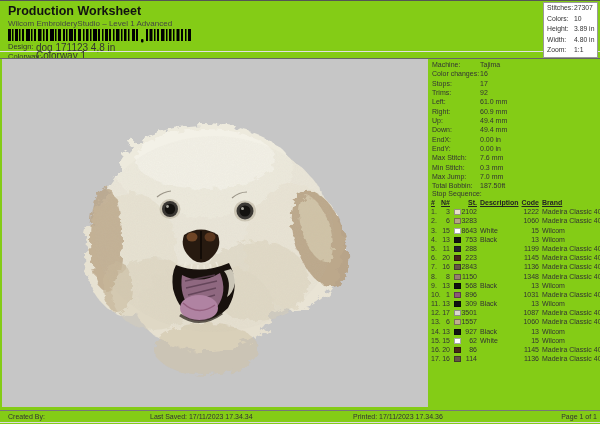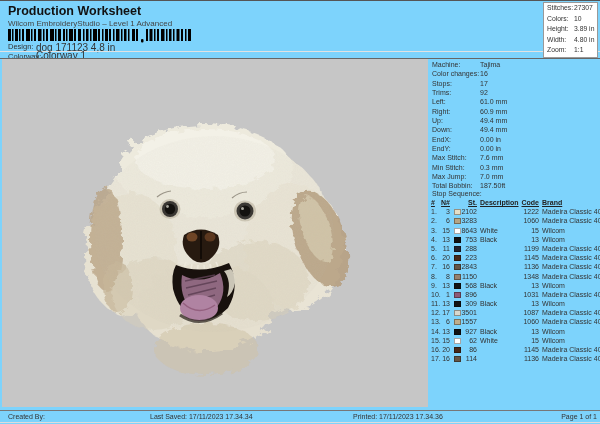--- a/index.html
+++ b/index.html
@@ -1,17 +1,17 @@
 <!DOCTYPE html>
 <html><head>
 <meta charset="utf-8">
 <style>
   html,body{margin:0;padding:0;background:#fff;}
   #page{
-    position:relative;width:600px;height:424px;background:#7dd3fc;
+    position:relative;width:600px;height:424px;background:#84cc16;
     font-family:"Liberation Sans",sans-serif;color:#333;overflow:hidden;
     border-top:1px solid #555;
   }
   .abs{position:absolute;}
   
   .title{left:8px;top:3px;font-size:12.5px;font-weight:bold;color:#111;letter-spacing:0;}
   .subtitle{left:8px;top:18px;font-size:8px;color:#444;}
   #barcode{left:8px;top:28px;}
   .hdr-label{font-size:7.5px;color:#333;}
   .hdr-value{font-size:10px;color:#333;}

